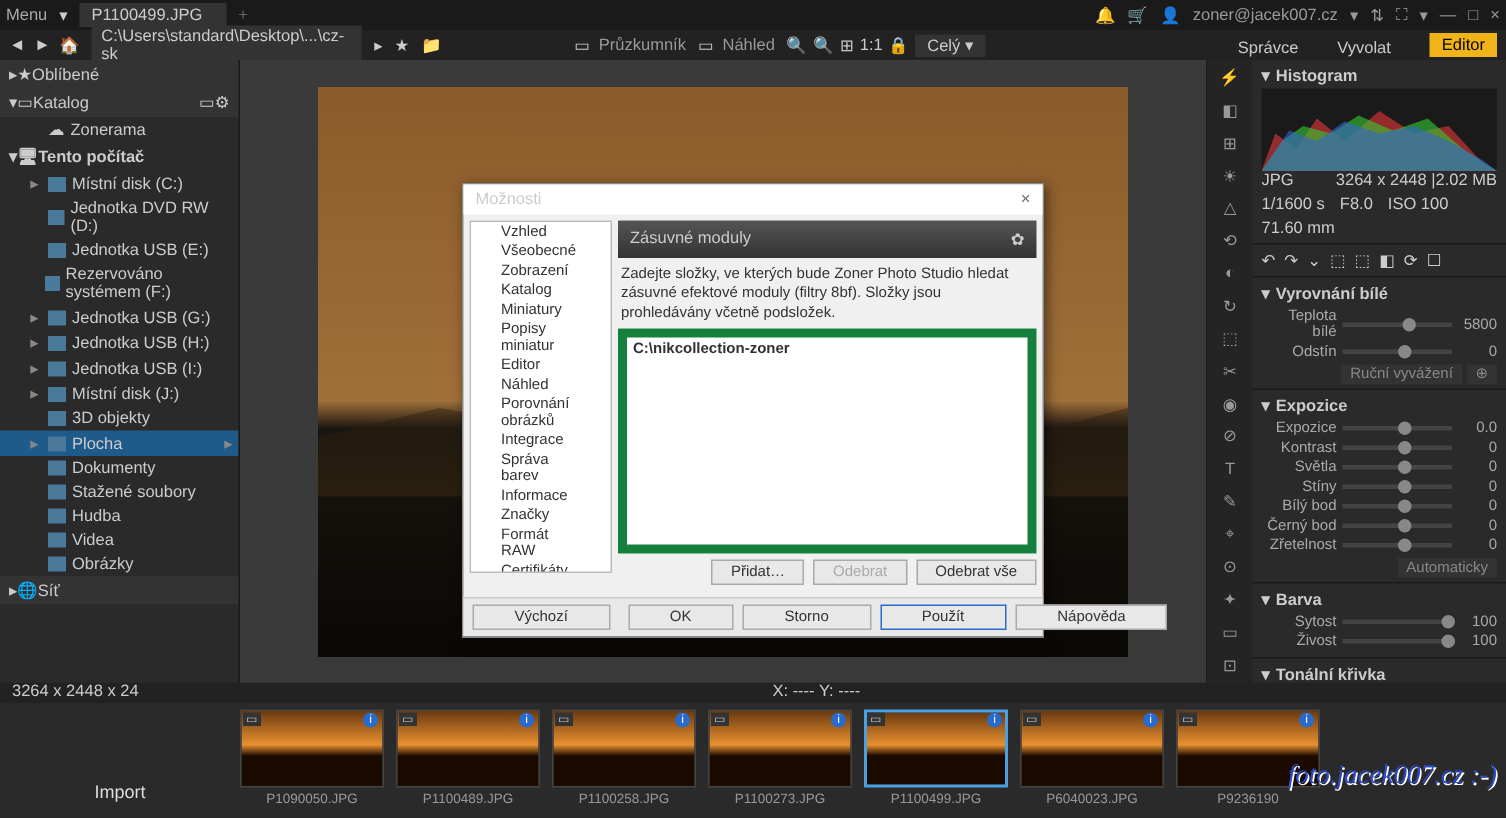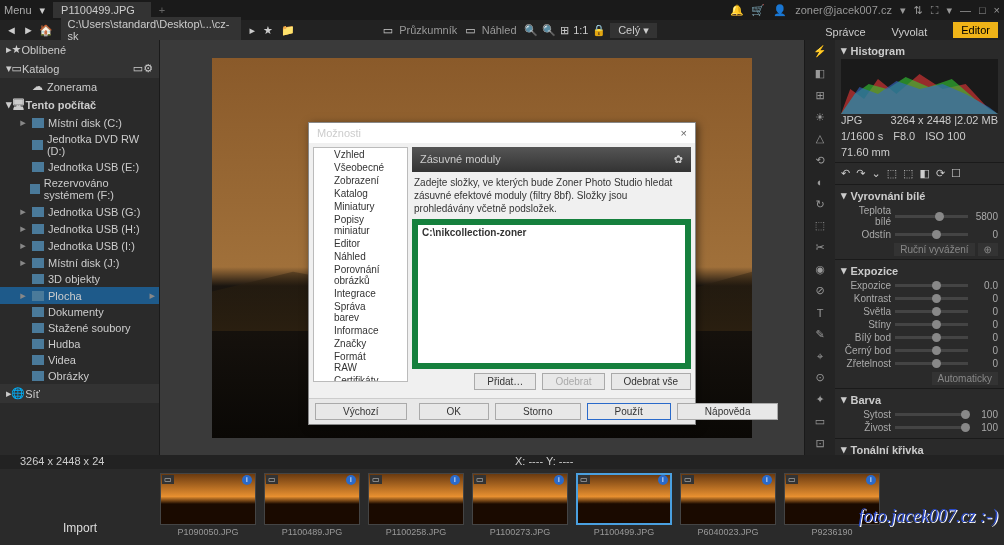--- a/index.html
+++ b/index.html
@@ -34,21 +34,21 @@
 .rpanel .histo{ height:55px; background:#1a1a1a; position:relative; overflow:hidden;}
 .rpanel .histo svg{width:100%;height:100%;}
 .rpanel .meta{ display:flex; flex-wrap:wrap; gap:4px 10px; font-size:9px; color:#999;}
 .rpanel .slider-row{ display:flex; align-items:center; gap:4px; padding:1px 0;}
 .rpanel .slider-row .lbl{ width:50px; text-align:right; font-size:10px; color:#aaa;}
 .rpanel .slider-row .track{ flex:1; height:3px; background:#444; position:relative;}
 .rpanel .slider-row .track .thumb{position:absolute;top:-3px;width:9px;height:9px;background:#888;border-radius:50%;left:50%;}
 .rpanel .slider-row .val{ width:26px; text-align:right; font-size:10px; color:#aaa;}
 .rpanel .btn-row{ text-align:right; margin-top:2px;}
 .rpanel .btn-row span{ font-size:10px; color:#888; padding:1px 6px; background:#333;}
-.statusbar{ height:14px; background:#222; display:flex; padding:0 20px; font-size:10px; color:#888;}
+.statusbar{ height:14px; background:#222; display:flex; padding:0 8px; font-size:10px; color:#888;}
 .statusbar .mid{ margin:0 auto;}
 .filmstrip{ height:76px; background:#2a2a2a; display:flex; gap:4px; padding:4px 6px; overflow:hidden; align-items:flex-start;}
 .filmstrip .importbtn{ width:148px; height:66px; display:flex; align-items:flex-end; justify-content:center; padding-bottom:4px; color:#ddd; font-size:12px;}
 .filmstrip .thumb{ width:100px; text-align:center; position:relative;}
 .filmstrip .thumb .pic{ width:96px; height:52px; background:linear-gradient(to bottom,#6a3a10,#e89030 45%,#1a0a00 60%); margin:0 auto; border:1px solid #444;}
 .filmstrip .thumb.sel .pic{ border:2px solid #4aa0e0;}
 .filmstrip .thumb .name{ font-size:9px; color:#999; margin-top:2px;}
 .filmstrip .thumb .badge{position:absolute;top:2px;left:4px;font-size:8px;background:#333;padding:0 2px;}
 .filmstrip .thumb .inf{position:absolute;top:2px;right:6px;width:10px;height:10px;background:#2a6aca;border-radius:50%;color:#fff;font-size:8px;line-height:10px;}
 

